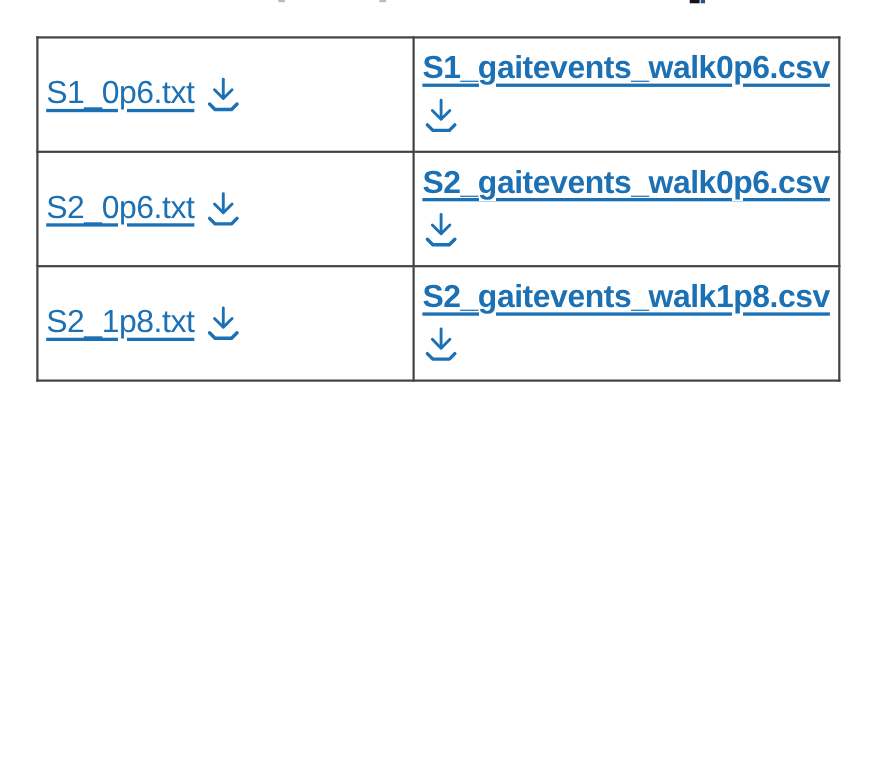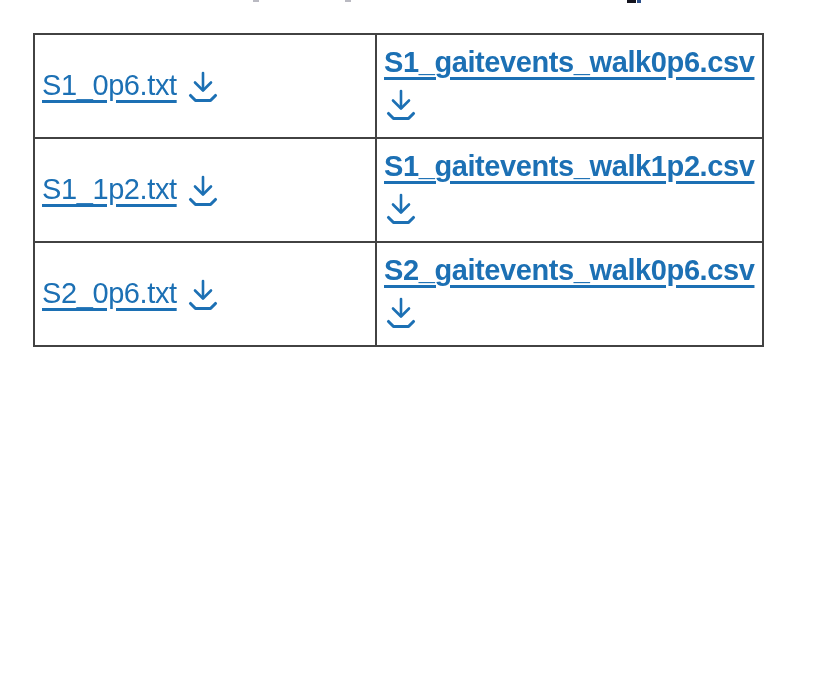--- a/index.html
+++ b/index.html
@@ -100,37 +100,37 @@
               </svg></a>
         </td>
         <td class="col-csv">
           <a class="file-link csv-link"><span class="fname">S1_gaitevents_walk0p6.csv</span><span class="icon-line"><svg class="dl-icon" width="30" height="34" viewBox="0 0 30 34">
                   <use href="#dl-glyph"></use>
                 </svg></span></a>
         </td>
       </tr>
       <tr>
         <td class="col-txt">
-          <a class="file-link"><span class="fname">S1_1p2.txt</span><svg class="dl-icon inline-icon" width="30" height="34" viewBox="0 0 30 34">
-                <use href="#dl-glyph"></use>
-              </svg></a>
-        </td>
-        <td class="col-csv">
-          <a class="file-link csv-link"><span class="fname">S1_gaitevents_walk1p2.csv</span><span class="icon-line"><svg class="dl-icon" width="30" height="34" viewBox="0 0 30 34">
-                  <use href="#dl-glyph"></use>
-                </svg></span></a>
-        </td>
-      </tr>
-      <tr>
-        <td class="col-txt">
           <a class="file-link"><span class="fname">S2_0p6.txt</span><svg class="dl-icon inline-icon" width="30" height="34" viewBox="0 0 30 34">
                 <use href="#dl-glyph"></use>
               </svg></a>
         </td>
         <td class="col-csv">
           <a class="file-link csv-link"><span class="fname">S2_gaitevents_walk0p6.csv</span><span class="icon-line"><svg class="dl-icon" width="30" height="34" viewBox="0 0 30 34">
                   <use href="#dl-glyph"></use>
                 </svg></span></a>
         </td>
       </tr>
+      <tr>
+        <td class="col-txt">
+          <a class="file-link"><span class="fname">S2_1p8.txt</span><svg class="dl-icon inline-icon" width="30" height="34" viewBox="0 0 30 34">
+                <use href="#dl-glyph"></use>
+              </svg></a>
+        </td>
+        <td class="col-csv">
+          <a class="file-link csv-link"><span class="fname">S2_gaitevents_walk1p8.csv</span><span class="icon-line"><svg class="dl-icon" width="30" height="34" viewBox="0 0 30 34">
+                  <use href="#dl-glyph"></use>
+                </svg></span></a>
+        </td>
+      </tr>
     </tbody>
   </table>
 </div>
 
 </body></html>

